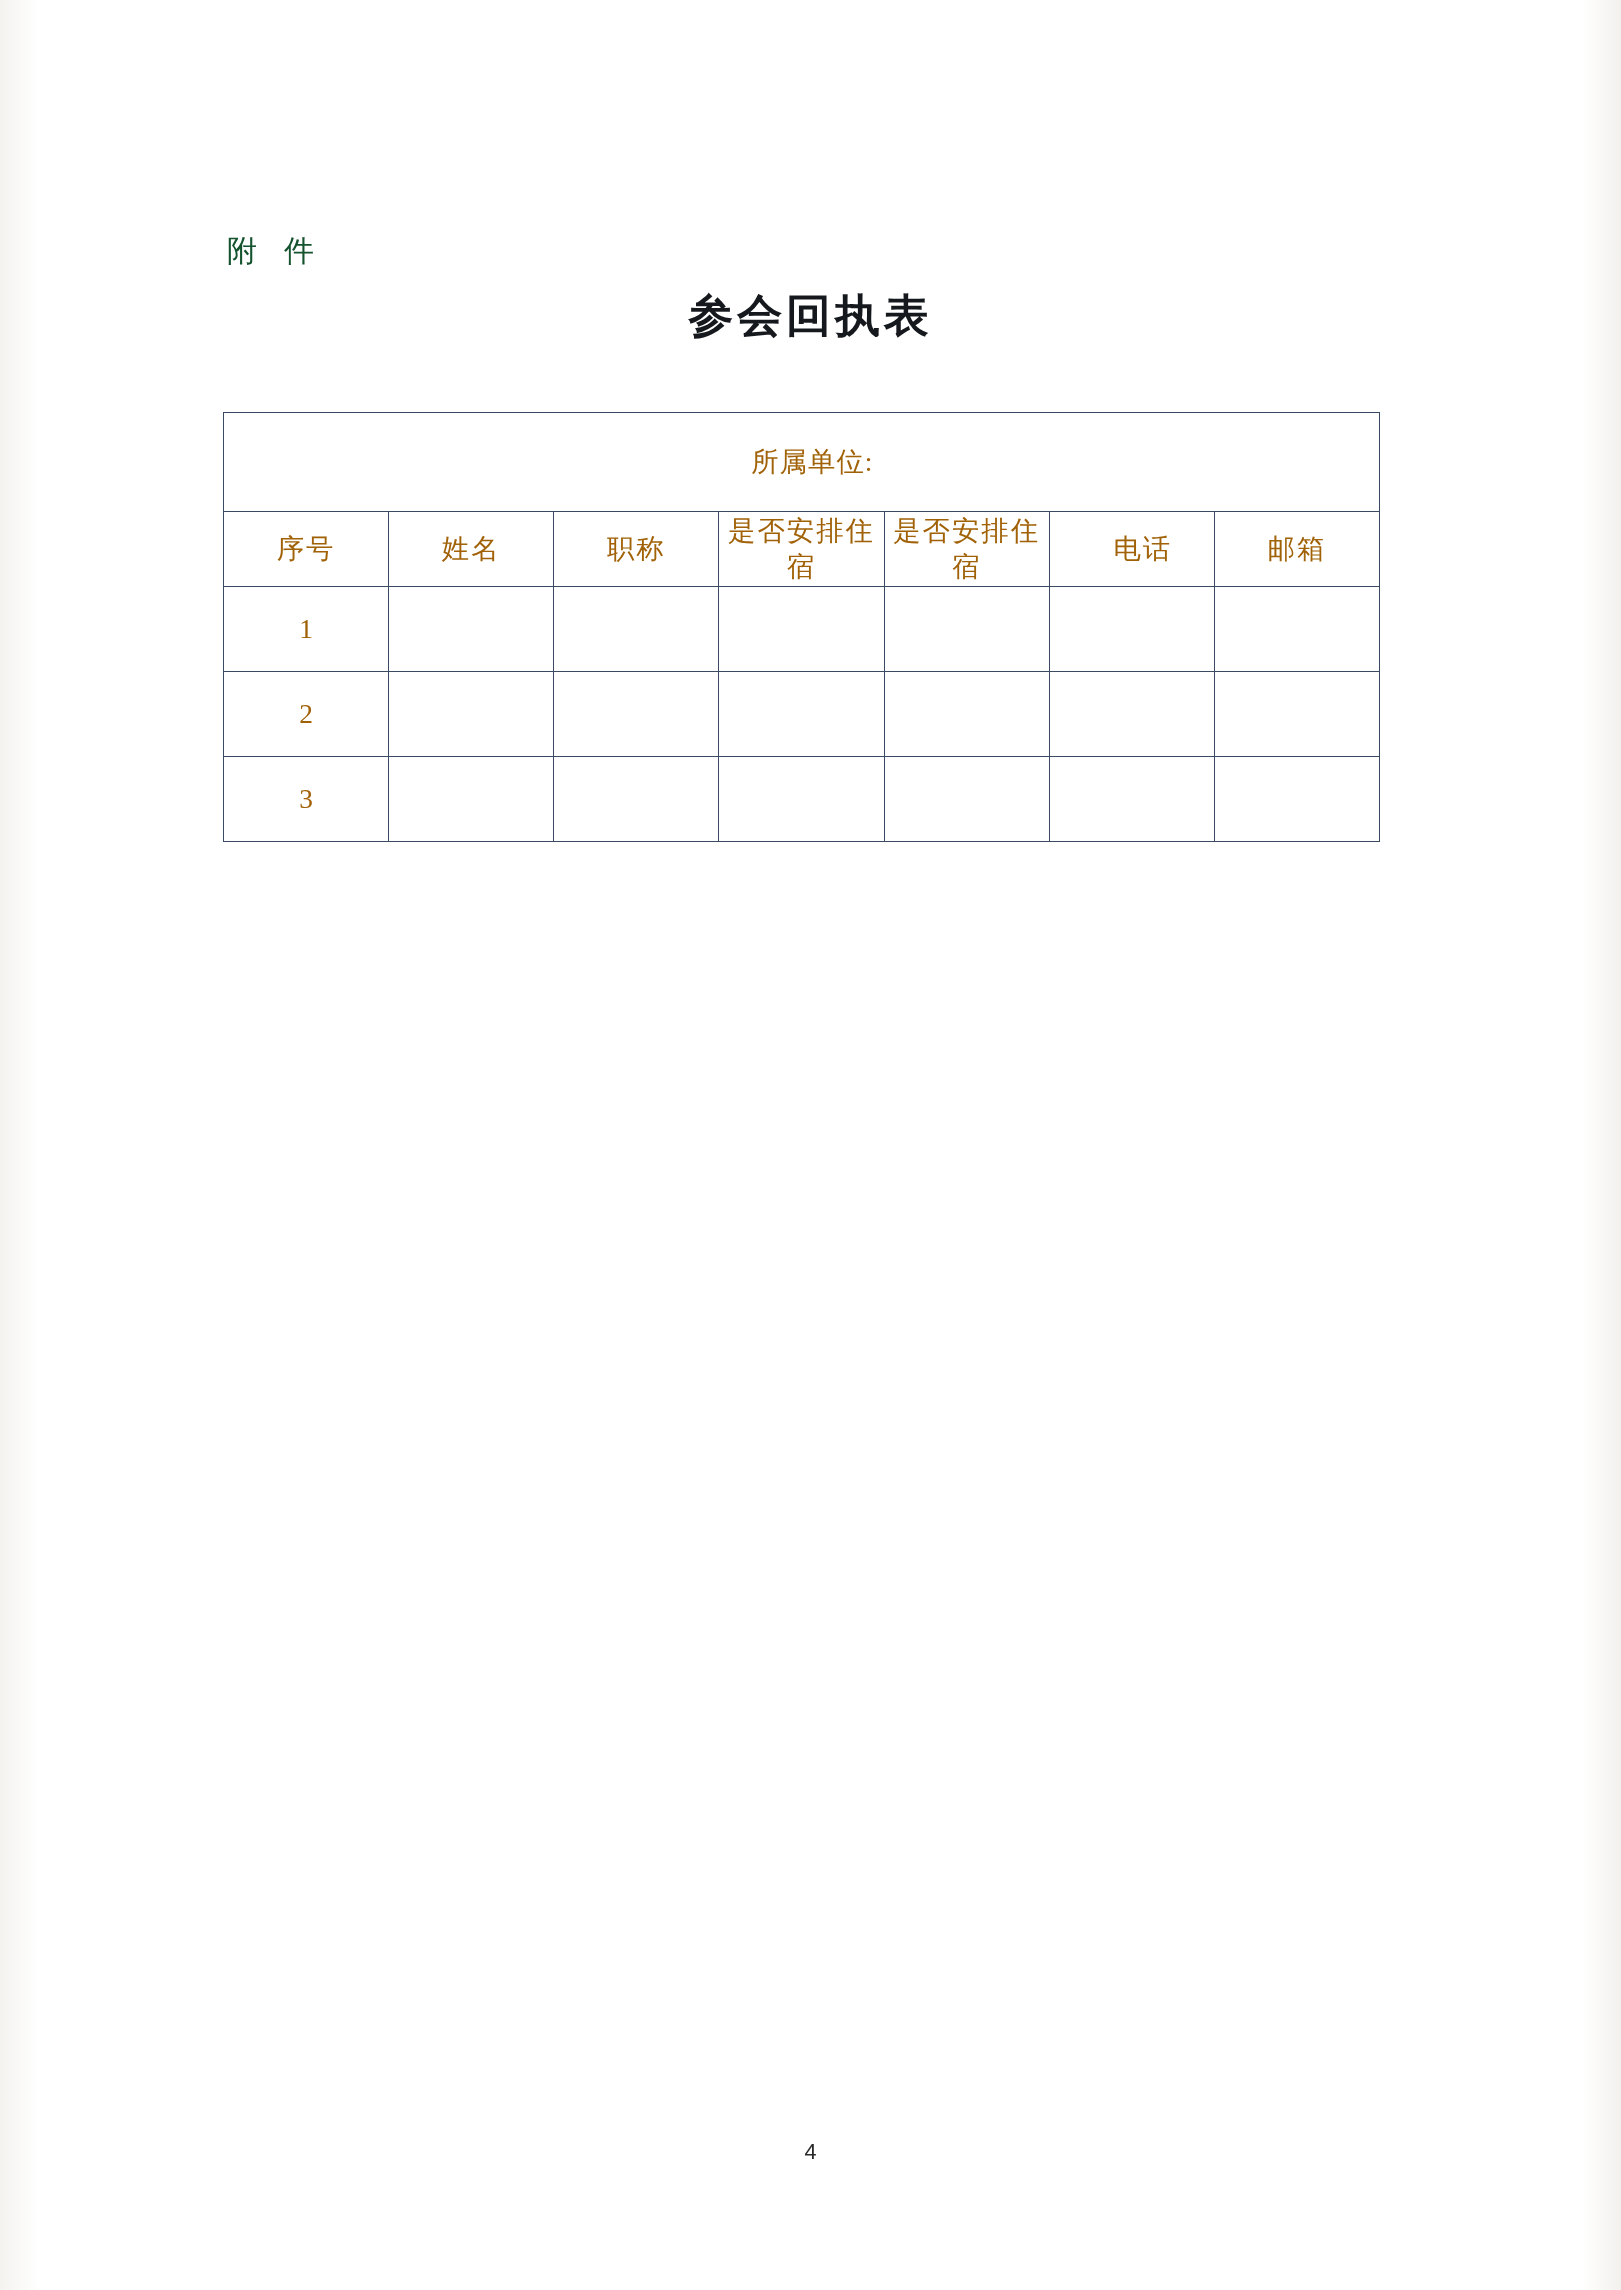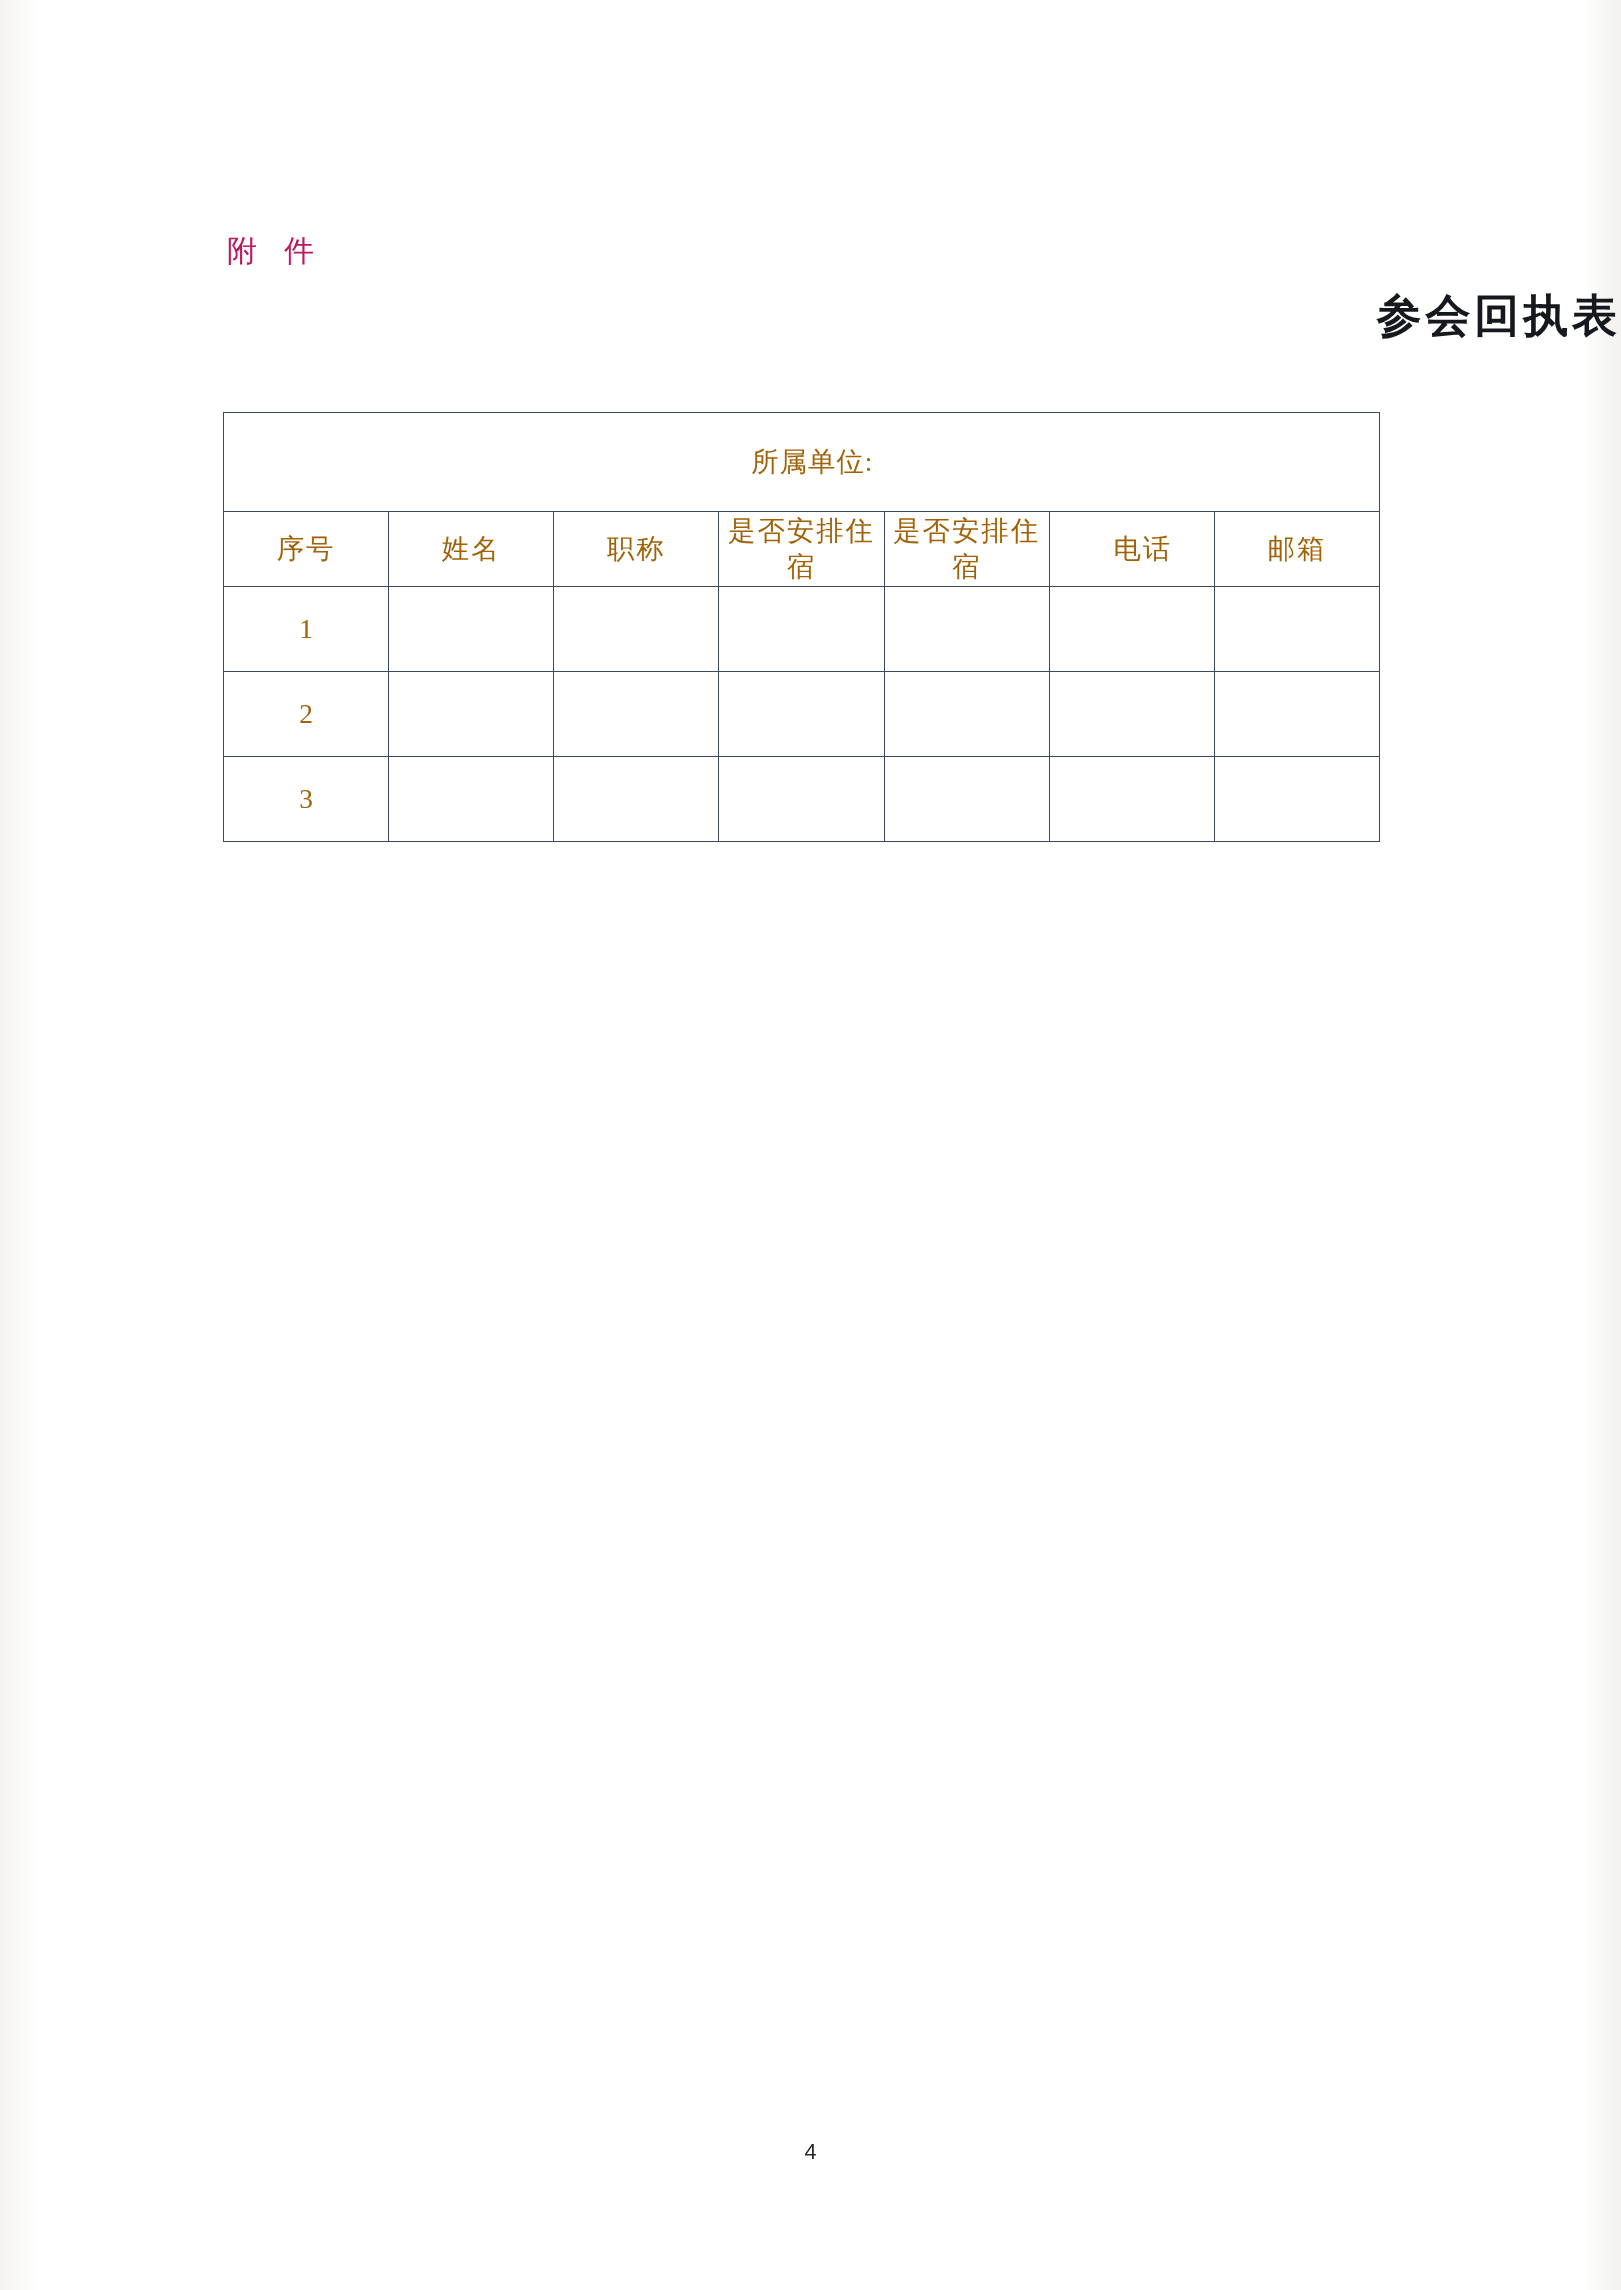--- a/index.html
+++ b/index.html
@@ -35,29 +35,29 @@
     pointer-events: none;
   }
 
   .attachment-label {
     position: absolute;
     left: 227px;
     top: 231px;
     font-size: 30px;
     letter-spacing: 9.8px;
     font-family: "Liberation Serif", serif;
-    color: #be185d;
+    color: #14532d;
   }
 
   .doc-title {
     position: absolute;
     left: 0;
     top: 286px;
     width: 1621px;
-    text-align: right;
+    text-align: center;
     font-size: 45px;
     font-weight: bold;
     letter-spacing: 3.9px;
     color: #15181d;
     font-family: Liberation Serif, serif;
   }
 
   .table-wrap {
     position: absolute;
     left: 223px;

